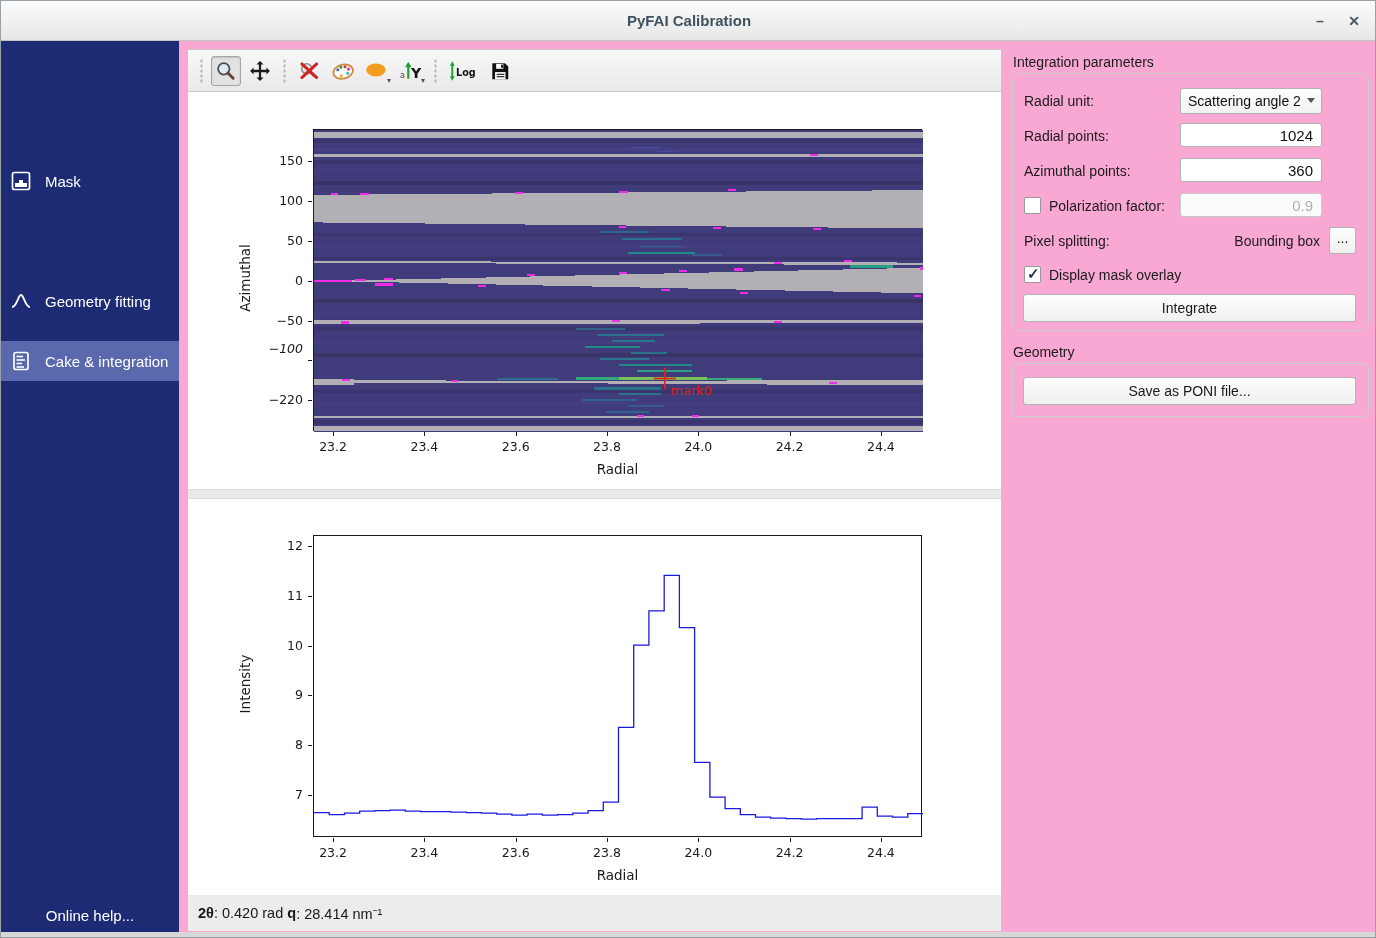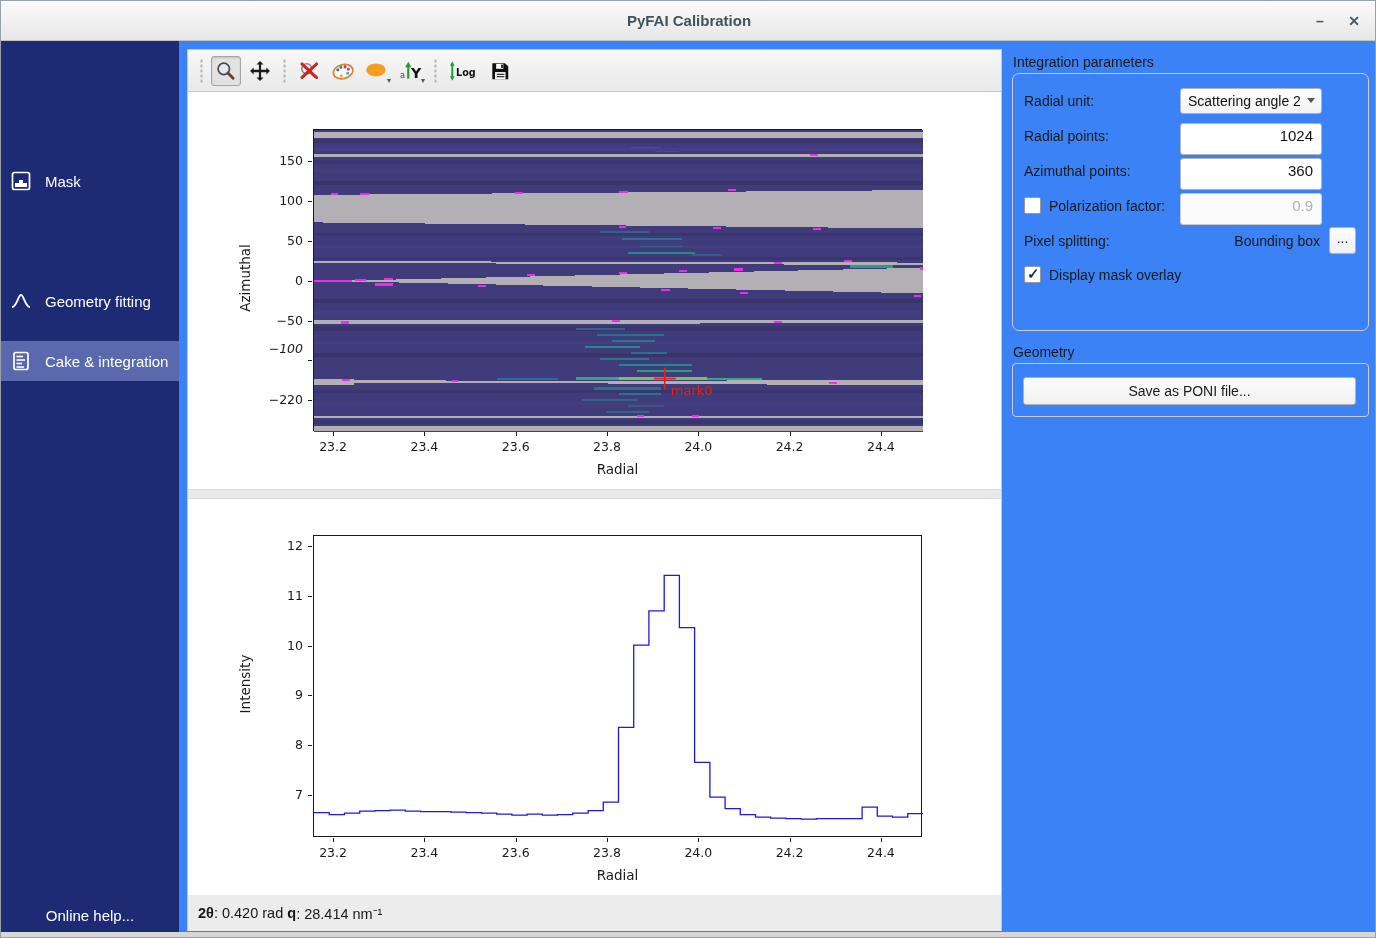--- a/index.html
+++ b/index.html
@@ -1,17 +1,17 @@
 <!DOCTYPE html>
 <html><head>
 <meta charset="utf-8">
 <style>
   * { margin:0; padding:0; box-sizing:border-box; }
   html,body { width:1376px; height:938px; background:#efefef; font-family:"Liberation Sans",sans-serif; }
-  .window { position:relative; width:1376px; height:938px; background:#3b82f6; border:1px solid #98a0a8; overflow:hidden; }
+  .window { position:relative; width:1376px; height:938px; background:#f9a8d4; border:1px solid #98a0a8; overflow:hidden; }
 
   
   .titlebar { position:absolute; left:0; top:0; width:1376px; height:40px;
     background:linear-gradient(#fbfbfb,#e7e7e7); border-bottom:1px solid #c3c3c3; }
   .title { position:absolute; left:0; right:0; top:11px; text-align:center; font-size:15px; color:#40525e; font-weight:bold; }
   .winbtn { position:absolute; top:8px; width:26px; height:24px; text-align:center; line-height:24px;
     color:#4a5763; font-size:14px; font-weight:bold; cursor:default; }
   .winbtn.min { right:44px; }
   .winbtn.close { right:10px; }
 
@@ -49,21 +49,21 @@
   .xlab { width:44px; text-align:center; }
   .ylab { width:46px; text-align:right; }
   .axis-title-x { position:absolute; font-family:"DejaVu Sans",sans-serif; font-size:13.5px; color:#1a1a1a; width:200px; text-align:center; }
   .axis-title-y { position:absolute; font-family:"DejaVu Sans",sans-serif; font-size:13.5px; color:#1a1a1a; transform:rotate(-90deg); transform-origin:center; width:110px; text-align:center; }
 
   
   .rpanel { position:absolute; left:1001px; top:40px; width:375px; height:898px; }
   .rp-title { position:absolute; left:11px; font-size:14px; color:#1a1a1a; }
   .groupbox { position:absolute; left:10px; width:357px; border:1px solid #cccccc; border-radius:4px; }
   .row-label { position:absolute; font-size:14px; color:#1a1a1a; }
-  .field { position:absolute; height:32px; background:#ffffff; border:1px solid #b3b3b3; border-radius:3px; font-size:15px; color:#111; text-align:right; padding:3px 8px 0 16px; }
+  .field { position:absolute; height:24px; background:#ffffff; border:1px solid #b3b3b3; border-radius:3px; font-size:15px; color:#111; text-align:right; padding:3px 8px 0 16px; }
   .field.disabled { color:#b0b0b0; background:#fbfbfb; border-color:#c9c9c9; }
   .combo { position:absolute; height:26px; background:linear-gradient(#fdfdfd,#f2f2f2); border:1px solid #b3b3b3; border-radius:3px; font-size:14px; color:#111; padding:4px 18px 0 7px; white-space:nowrap; overflow:hidden; cursor:pointer; }
   .combo .arrow { position:absolute; right:6px; top:9px; width:0; height:0; border-left:4px solid transparent; border-right:4px solid transparent; border-top:5px solid #555; }
   .btn { position:absolute; background:linear-gradient(#fdfdfd,#f0f0f0); border:1px solid #b3b3b3; border-radius:3px; font-size:14px; color:#1a1a1a; text-align:center; cursor:pointer; font-family:"Liberation Sans",sans-serif; }
   .checkbox { position:absolute; width:17px; height:17px; background:#fff; border:1px solid #999; border-radius:2px; cursor:pointer; }
   .checkbox.checked::after { content:"\2713"; position:absolute; left:2px; top:-2px; font-size:15px; font-weight:bold; color:#1d3050; }
   .static-val { position:absolute; font-size:14px; color:#1a1a1a; }
 
   .bottom-strip { position:absolute; left:0; top:931px; width:1376px; height:7px; background:#d7d7d7; }
 </style>
@@ -377,20 +377,21 @@
       <div class="row-label" style="left:36px; top:124px;">Polarization factor:</div>
       <div class="field disabled" style="left:167px; top:119px; width:142px;">0.9</div>
 
       <div class="row-label" style="left:11px; top:159px;">Pixel splitting:</div>
       <div class="static-val" style="left:167px; top:159px; width:140px; text-align:right;">Bounding box</div>
       <div class="btn" style="left:316px; top:153px; width:27px; height:27px; padding-top:2px;">...</div>
 
       <span class="checkbox checked" style="left:11px; top:192px;"></span>
       <div class="row-label" style="left:36px; top:193px;">Display mask overlay</div>
 
+      <div class="btn" style="left:10px; top:220px; width:333px; height:28px; padding-top:5px;">Integrate</div>
     </div>
 
     <div class="rp-title" style="top:303px">Geometry</div>
     <div class="groupbox" style="top:322px; height:54px;">
       <div class="btn" style="left:10px; top:13px; width:333px; height:28px; padding-top:5px;">Save as PONI file...</div>
     </div>
   </div>
 
   <div class="bottom-strip"></div>
 </div>

